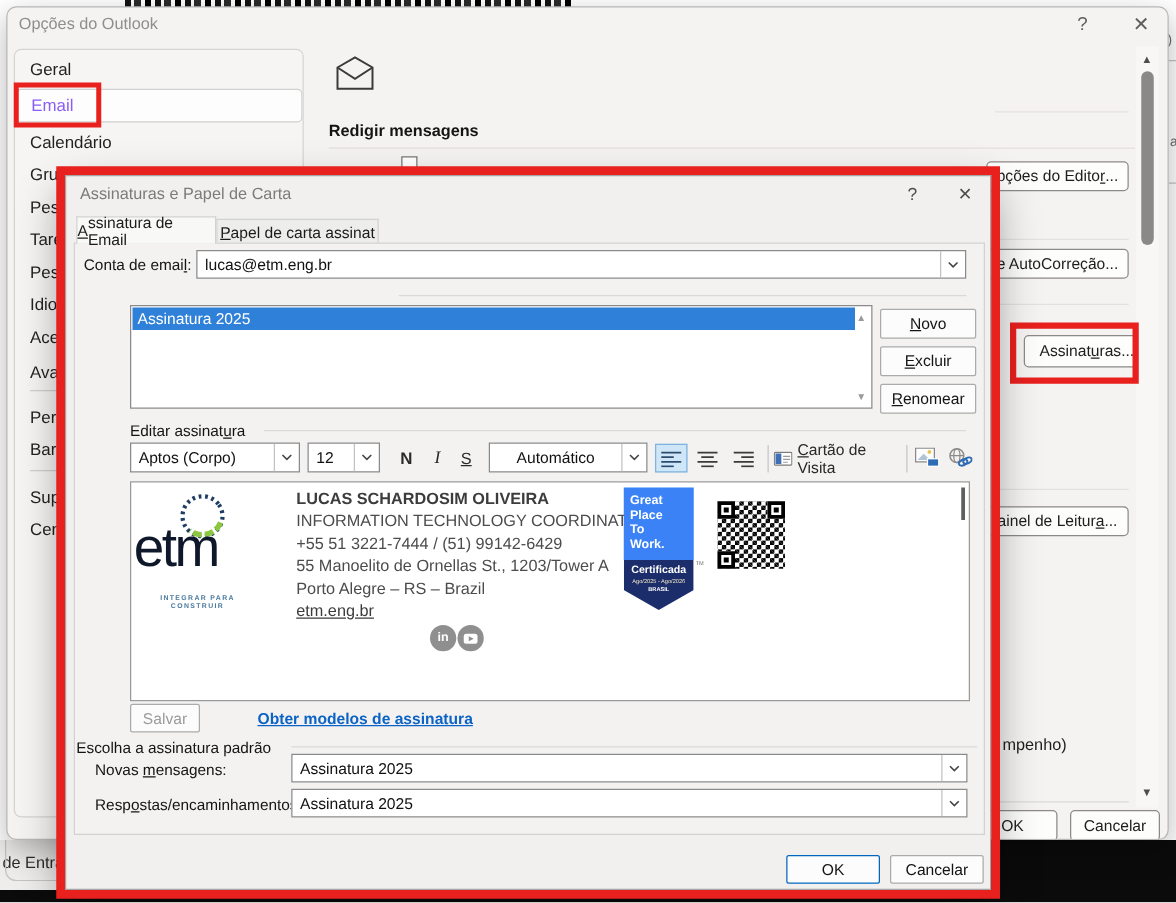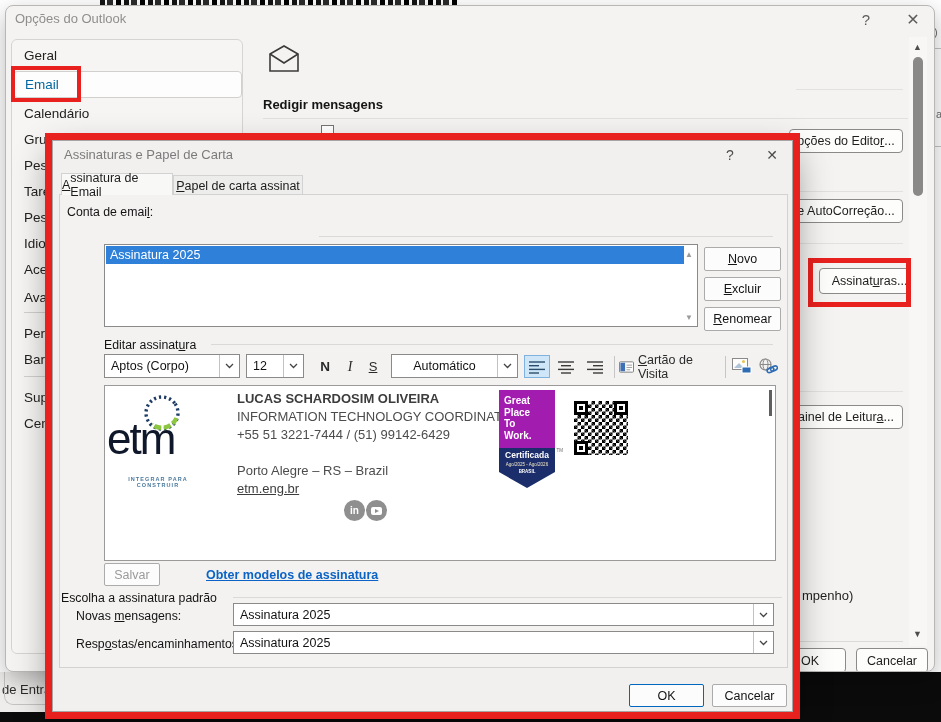--- a/index.html
+++ b/index.html
@@ -24,21 +24,21 @@
   
   #win{left:5px;top:5px;width:930px;height:667px;background:#f4f3f2;border:1px solid #b9b7b5;border-radius:8px;
     box-shadow:0 8px 24px rgba(0,0,0,.28);z-index:10;overflow:hidden}
   .win-title{left:9px;top:5px;font-size:13px;color:#908e8c}
   .win-sys{font-size:15px;color:#5f5d5b;width:20px;text-align:center}
 
   
   #sidebar{left:5px;top:33px;width:232px;height:615px;background:#f6f5f4;border:1px solid #d6d4d2;border-radius:6px;overflow:hidden}
   .side-item{position:absolute;left:12px;height:20px;font-size:13.5px;color:#24221f;white-space:nowrap}
   .side-sel{position:absolute;left:1px;top:31px;width:229px;height:27px;background:#fdfdfd;border:1px solid #d2d0ce;border-radius:4px}
-  .side-sel span{position:absolute;left:11px;top:5px;font-size:13.5px;color:#0369a1}
+  .side-sel span{position:absolute;left:11px;top:5px;font-size:13.5px;color:#8b5cf6}
   .side-div{position:absolute;left:12px;width:30px;height:1px;background:#d2d0ce}
 
   
   .intro-text{left:296px;top:47px;font-size:13.5px;color:#201f1e;white-space:nowrap}
   .section-title{left:257px;top:91px;font-size:13px;font-weight:bold;color:#141413}
   .hrule{left:257px;top:112px;width:645px;height:1px;background:#e2e0de}
   .chk-partial{left:315px;top:119px;width:13px;height:10px;border:1px solid #767472;background:#fff}
 
   .win-btn{position:absolute;border:1px solid #8c8a88;border-radius:4px;background:#fdfdfc;font-size:12.5px;color:#1f1e1d;
     display:flex;align-items:center;justify-content:center;white-space:nowrap;overflow:hidden}
@@ -83,21 +83,21 @@
   .sigbox{left:51px;top:244px;width:672px;height:176px;background:#fff;border:1px solid #9a9a9a;overflow:hidden}
   .sig-line{position:absolute;left:132px;font-size:13px;color:#4c4c4c;white-space:nowrap}
   .sig-name{font-weight:bold;color:#3c3c3c}
   .sig-site{text-decoration:underline;color:#3c3c3c}
   .etm-text{position:absolute;left:2px;top:30px;font-size:44px;font-weight:normal;color:#0f172a;letter-spacing:-2px;line-height:46px}
   .etm-tag{position:absolute;left:4px;top:90px;width:98px;font-size:5.5px;letter-spacing:1.1px;color:#49799e;text-align:center;font-weight:bold}
   .sig-thumb{position:absolute;left:664px;top:4px;width:3px;height:26px;background:#5f5f5f}
 
   
   .badge{position:absolute;left:394px;top:4px;width:56px}
-  .badge-red{background:#a21caf;color:#fff;height:58px;padding:5px 0 0 5px;font-size:10px;font-weight:bold;line-height:11.5px}
+  .badge-red{background:#3b82f6;color:#fff;height:58px;padding:5px 0 0 5px;font-size:10px;font-weight:bold;line-height:11.5px}
   .badge-navy{background:#1b2d6b;height:40px;clip-path:polygon(0 0,100% 0,100% 60%,50% 100%,0 60%);color:#fff;text-align:center}
   .badge-cert{font-size:8.5px;font-weight:bold;padding-top:2px}
   .badge-dates{font-size:4.5px;color:#f3e9c6;padding-top:2px}
   .badge-country{font-size:4.5px;font-weight:bold;padding-top:2px}
   .badge-tm{position:absolute;right:-8px;top:58px;font-size:4.5px;color:#6a6a6a}
 
   
   .qr{position:absolute;left:467px;top:13px;width:58px;height:58px;background:#fff;padding:2px}
   .qr-pat{width:100%;height:100%;position:relative;
     background-image:linear-gradient(45deg,#000 25%,transparent 25%,transparent 75%,#000 75%),
@@ -222,20 +222,28 @@
         <span>ssinatura de Email</span>
       </div>
     <div class="tab tab-idle" style="left:120px;top:34px;width:130px;height:20px">
         <span></span>
         <span class="mn">P</span>
         <span>apel de carta assinat</span>
       </div>
     <div class="abs tab-page"></div>
 
     <div class="lbl" style="left:14px;top:64px;z-index:4"><span>Conta de emai</span><span class="mn">l</span><span>:</span></div>
+    <div class="combo" style="left:104px;top:59px;width:616px;height:23px;z-index:4">
+      <div class="val">lucas@etm.eng.br</div>
+      <div class="arr">
+        <svg width="9" height="6" viewBox="0 0 9 6">
+            <polyline points="1,1 4.5,4.5 8,1" fill="none" stroke="#454545" stroke-width="1.3"></polyline>
+          </svg>
+      </div>
+    </div>
 
     <div class="grp-line" style="left:266px;top:95px;width:454px;z-index:4"></div>
 
     <div class="abs listbox" style="z-index:4">
       <div class="list-sel">Assinatura 2025</div>
       <div class="list-arrow" style="left:580px;top:5px">▲</div>
       <div class="list-arrow" style="left:580px;top:68px">▼</div>
     </div>
     <div class="dlg-btn" style="left:651px;top:106px;width:77px;height:24px;z-index:4">
         <span></span>
@@ -347,20 +355,21 @@
       <svg style="position:absolute;left:26px;top:4px" width="62" height="50" viewBox="0 0 62 50">
         <circle cx="31" cy="23" r="16" fill="none" stroke="#1e3c64" stroke-width="3.4" stroke-dasharray="2.2 2.9" transform="rotate(-35 31 23)"></circle>
         <path d="M45.5,28 A16,16 0 0 1 21,34.5" fill="none" stroke="#8dc63f" stroke-width="4.4" stroke-dasharray="7 2.5"></path>
       </svg>
       <div class="etm-text">etm</div>
       <div class="etm-tag">INTEGRAR PARA CONSTRUIR</div>
 
       <div class="sig-line sig-name" style="top:5px">LUCAS SCHARDOSIM OLIVEIRA</div>
       <div class="sig-line" style="top:23px">INFORMATION TECHNOLOGY COORDINATOR</div>
       <div class="sig-line" style="top:41px">+55 51 3221-7444 / (51) 99142-6429</div>
+      <div class="sig-line" style="top:59px">55 Manoelito de Ornellas St., 1203/Tower A</div>
       <div class="sig-line" style="top:77px">Porto Alegre – RS – Brazil</div>
       <div class="sig-line sig-site" style="top:95px">etm.eng.br</div>
 
       <div class="badge">
         <div class="badge-red">
           <div>Great</div>
           <div>Place</div>
           <div>To</div>
           <div>Work.</div>
         </div>

